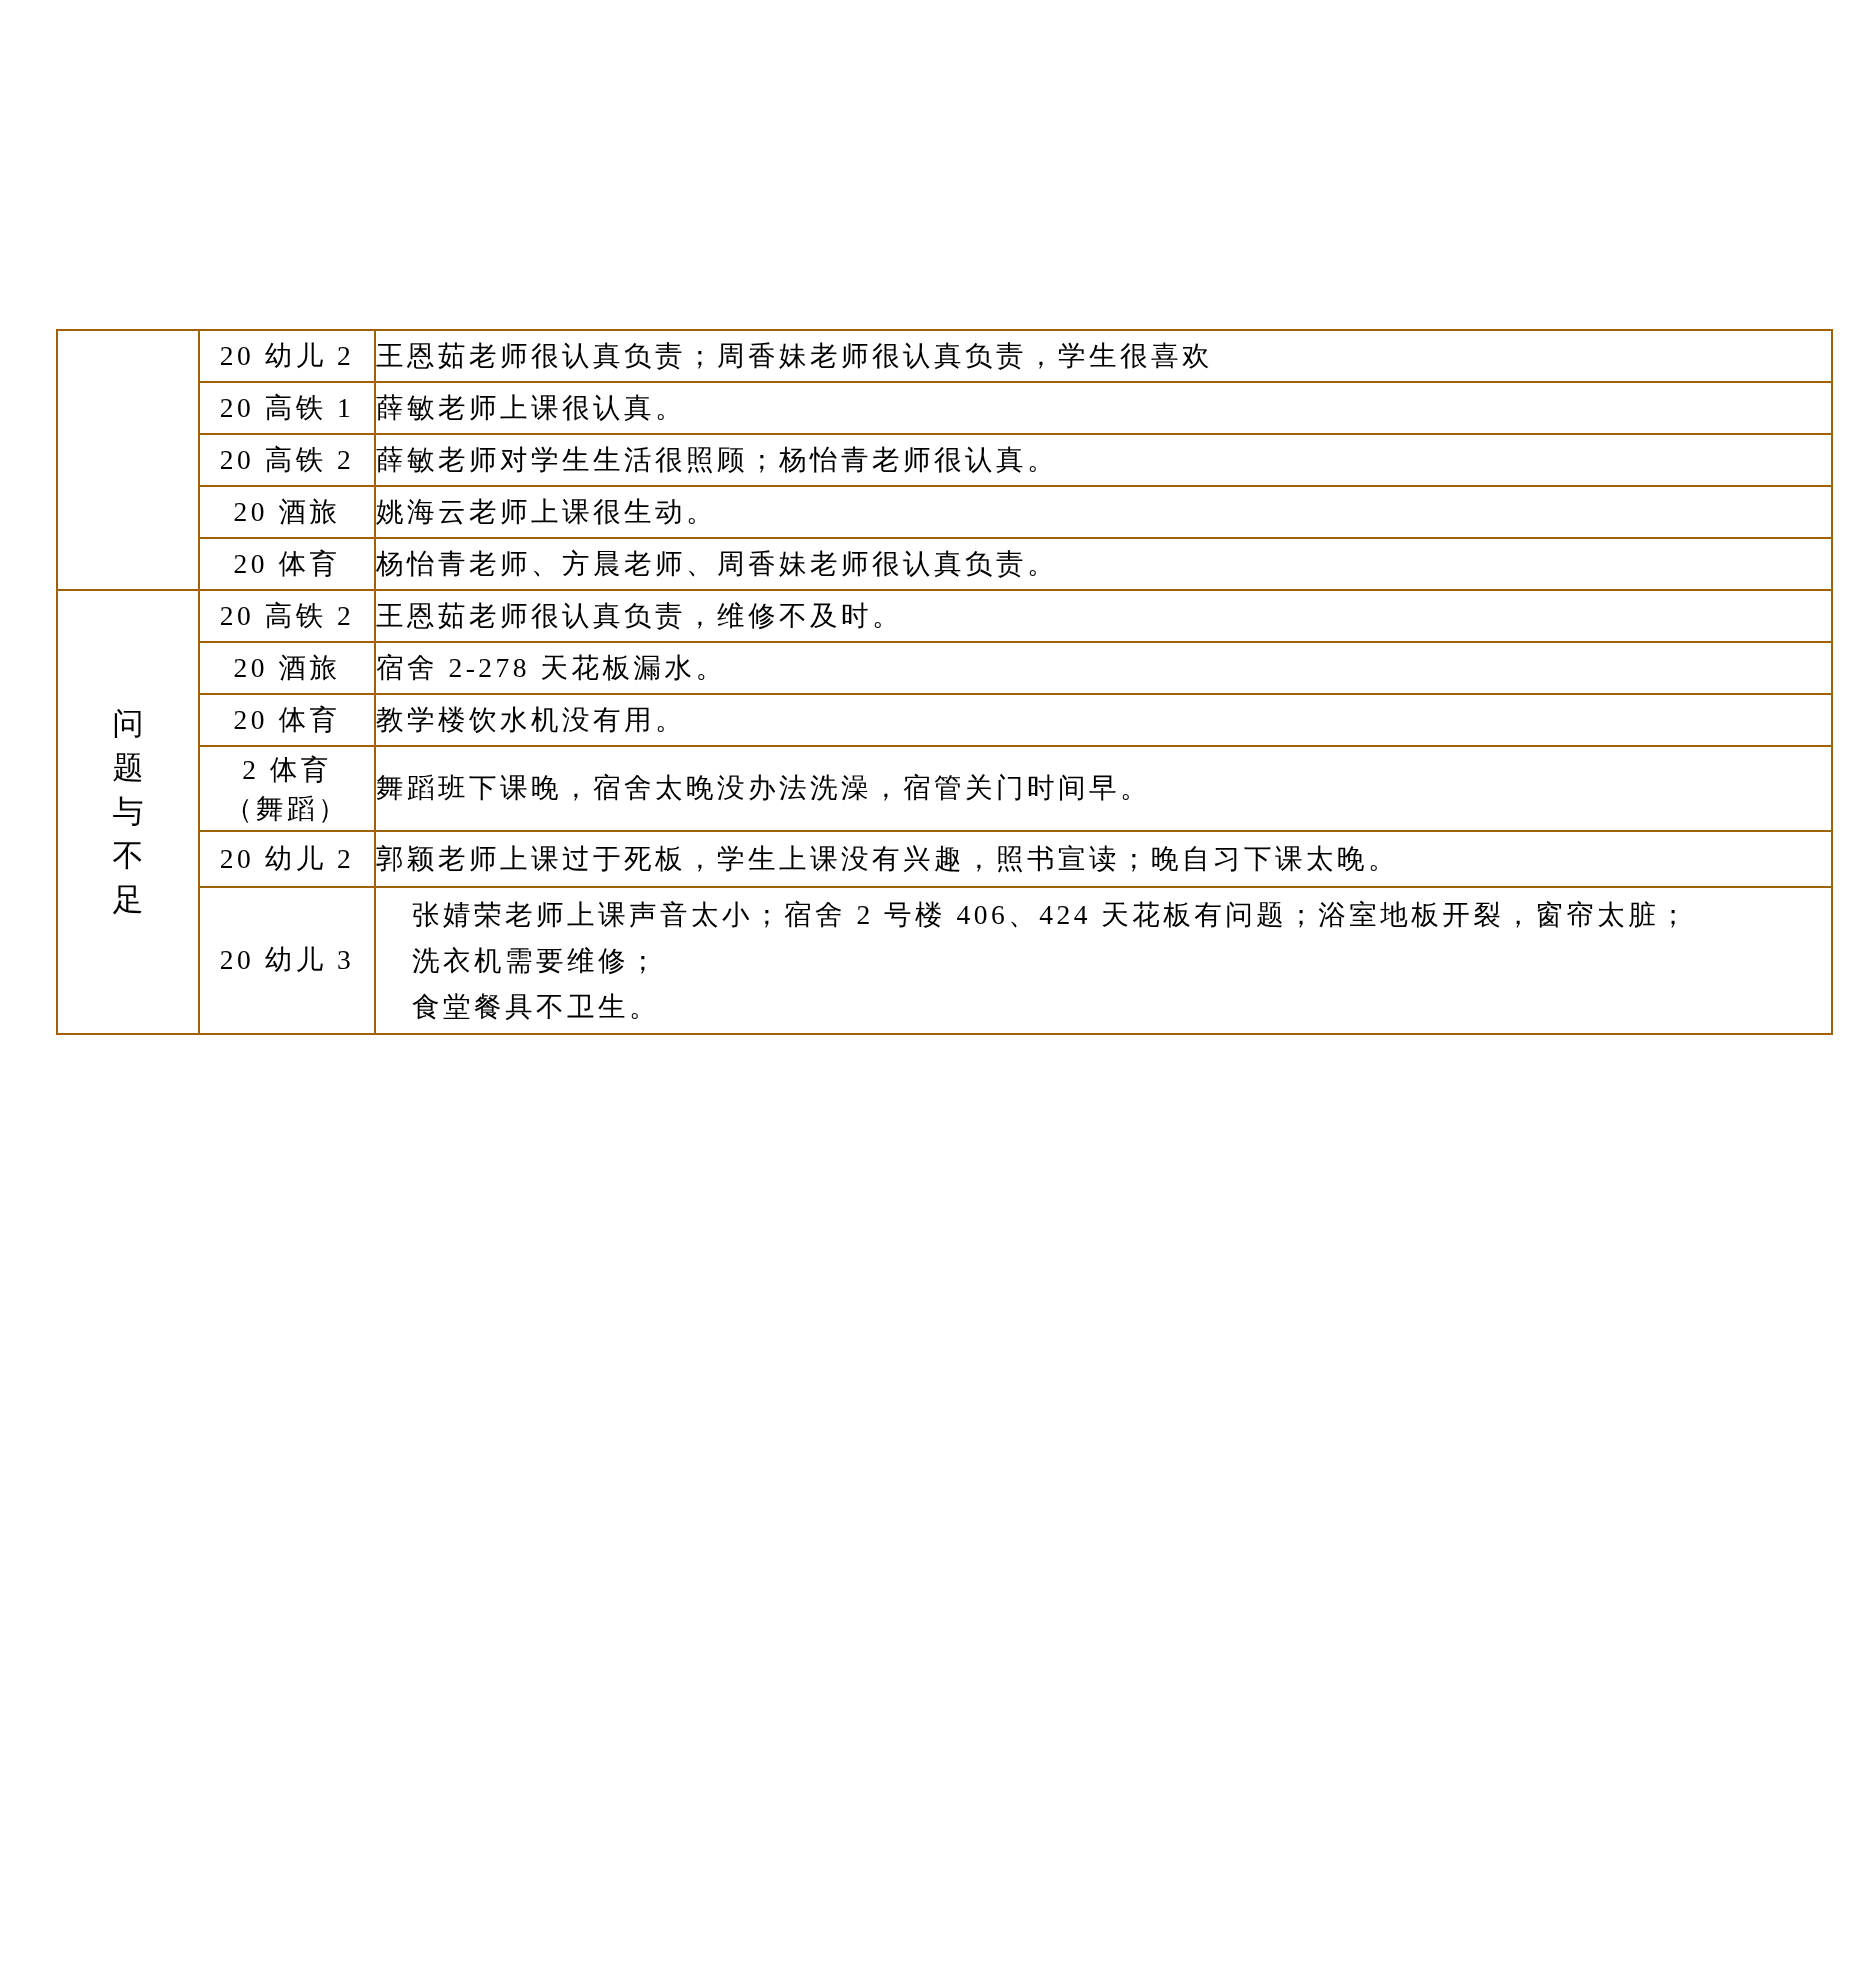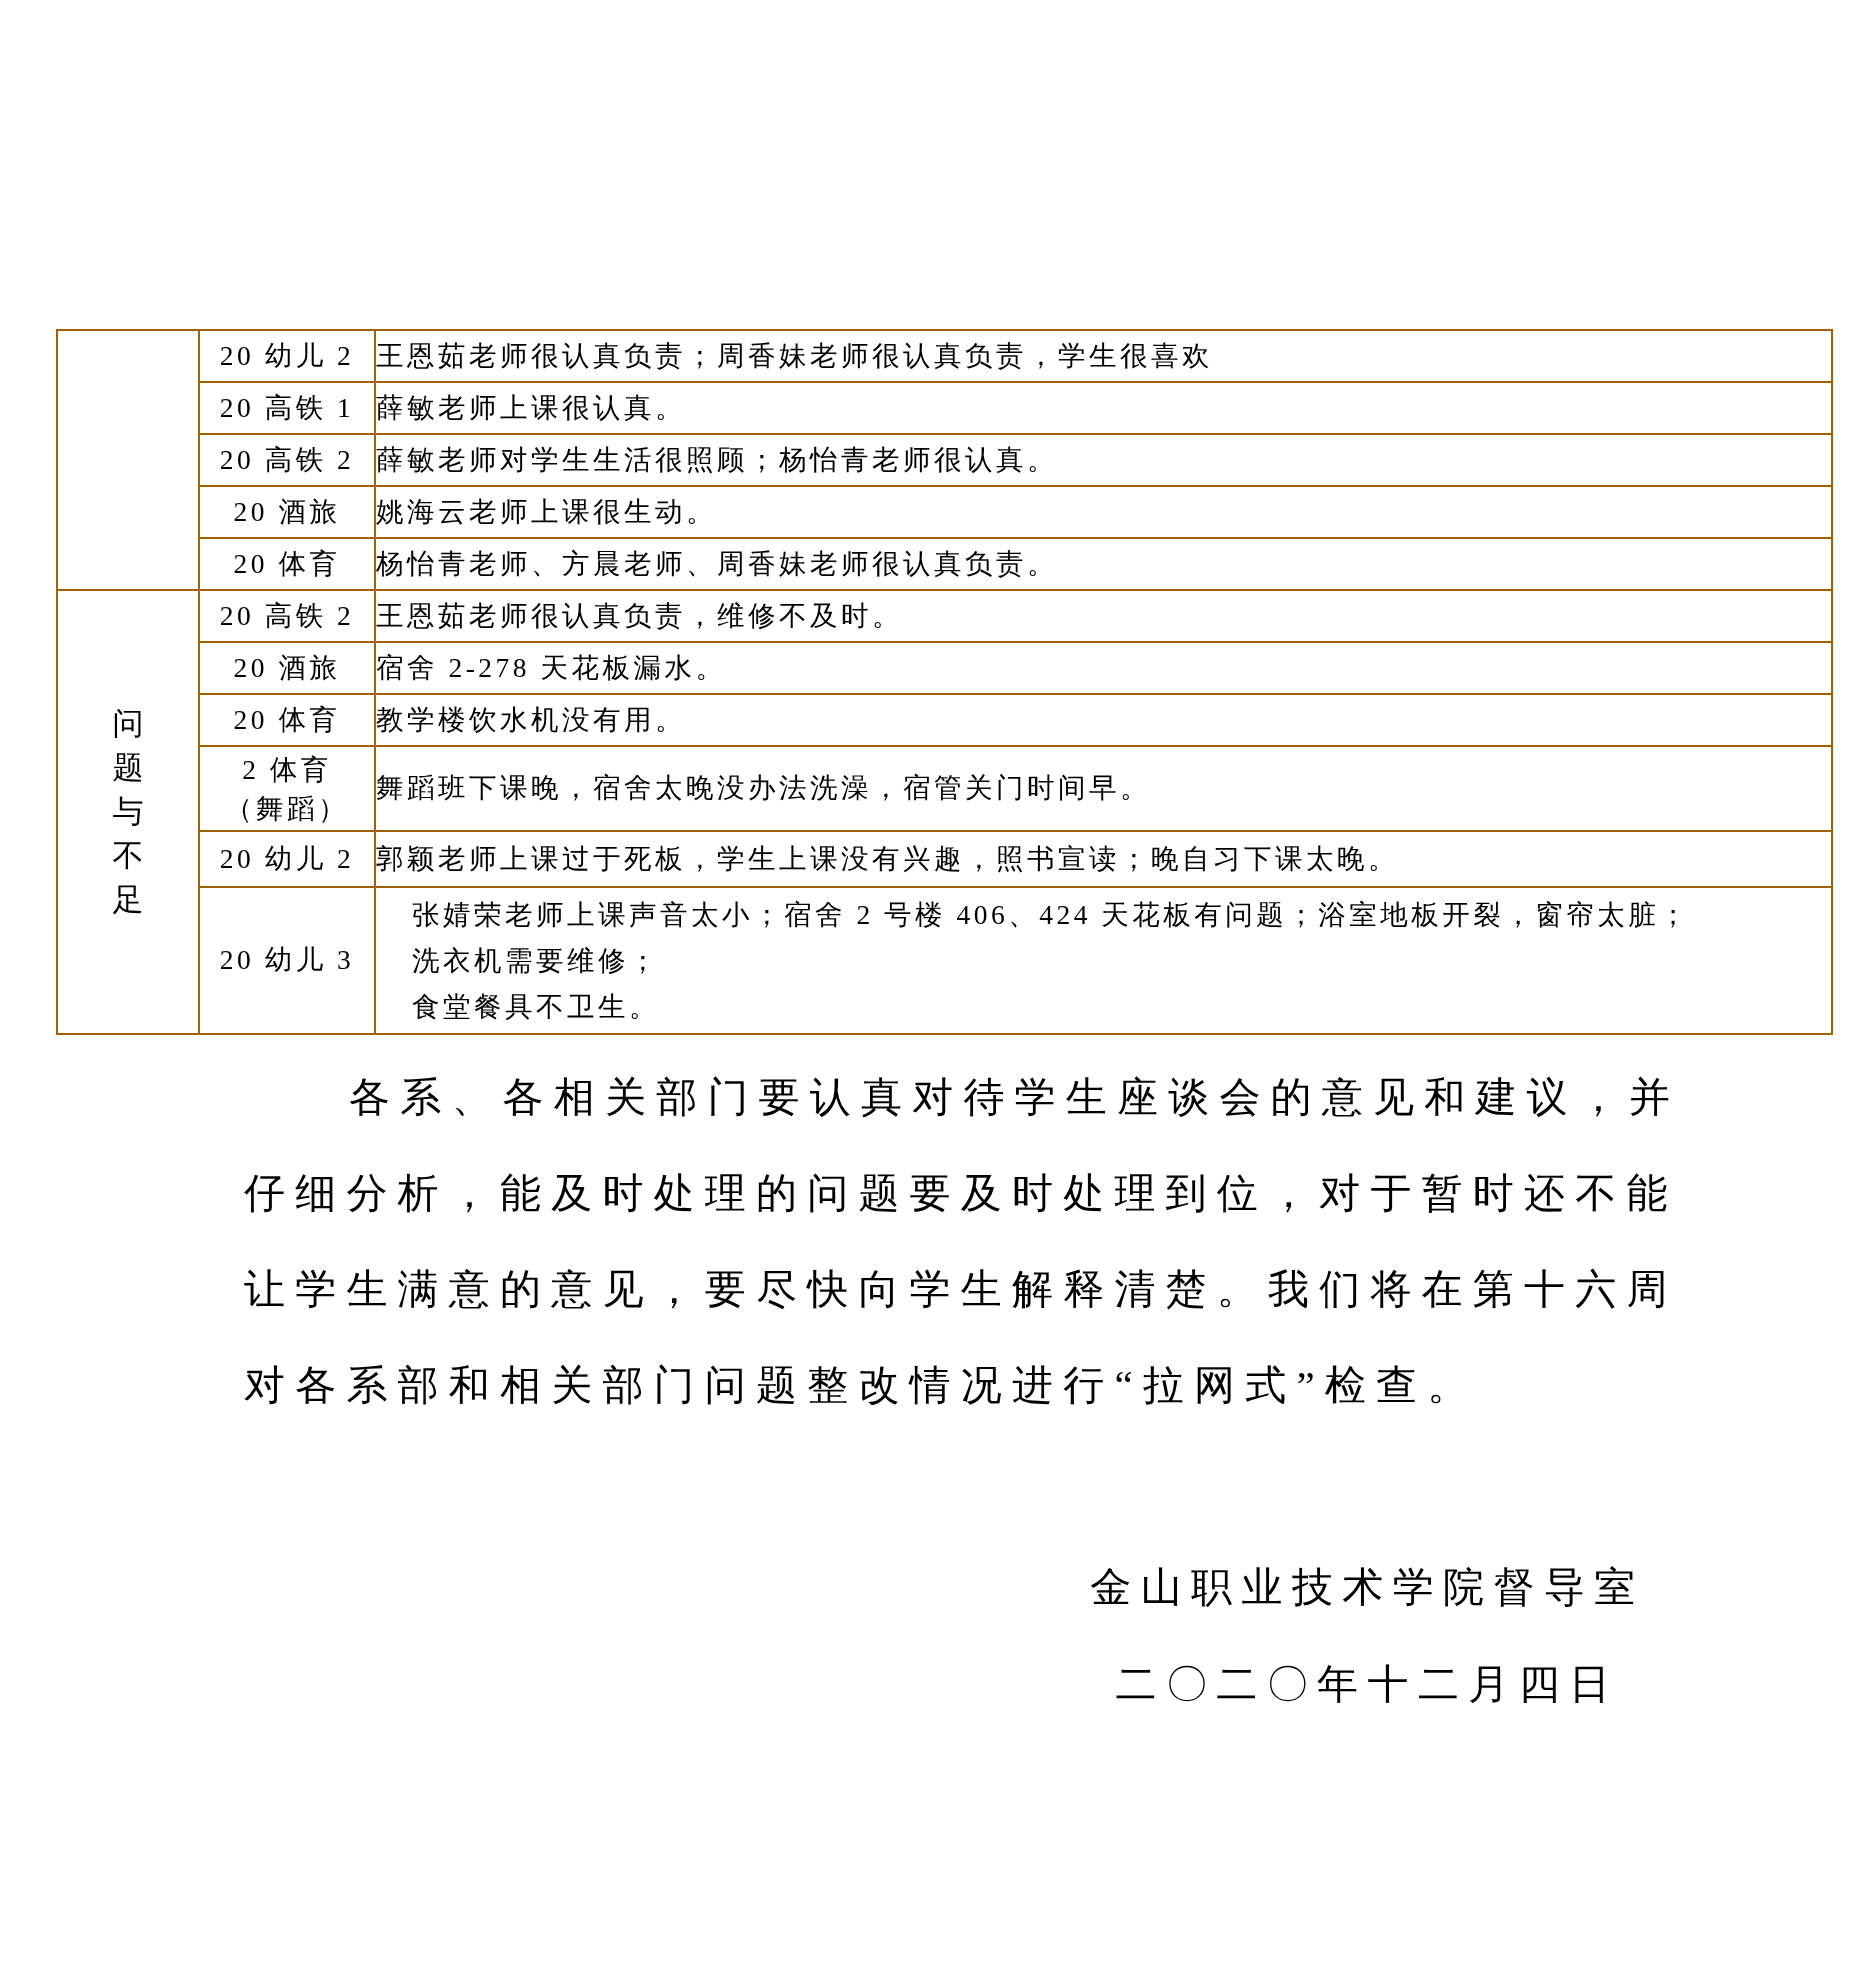--- a/index.html
+++ b/index.html
@@ -157,26 +157,16 @@
         <td class="class-cell">20 幼儿 3</td>
         <td class="comment-cell">
           <div class="cmt-line">张婧荣老师上课声音太小；宿舍 2 号楼 406、424 天花板有问题；浴室地板开裂，窗帘太脏；</div>
           <div class="cmt-line">洗衣机需要维修；</div>
           <div class="cmt-line">食堂餐具不卫生。</div>
         </td>
       </tr>
     </tbody>
   </table>
 
-  <div class="para">
-    <div class="line first">各系、各相关部门要认真对待学生座谈会的意见和建议，并</div>
-    <div class="line">仔细分析，能及时处理的问题要及时处理到位，对于暂时还不能</div>
-    <div class="line">让学生满意的意见，要尽快向学生解释清楚。我们将在第十六周</div>
-    <div class="line">对各系部和相关部门问题整改情况进行“拉网式”检查。</div>
-  </div>
 
-  <div class="sig">
-    <div>金山职业技术学院督导室</div>
-    <div>二〇二〇年十二月四日</div>
-  </div>
 
 </div>
 
 
 </body></html>

